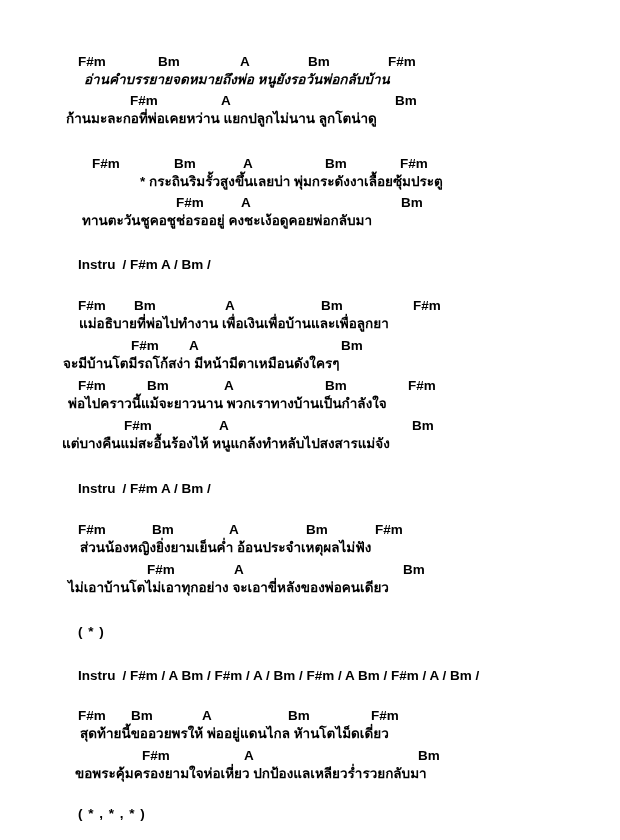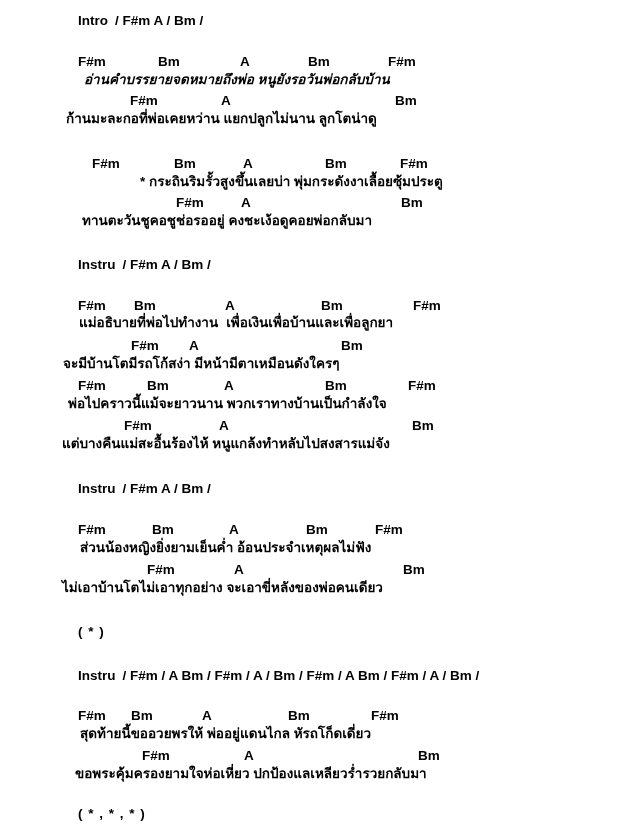--- a/index.html
+++ b/index.html
@@ -41,43 +41,42 @@
     margin-left: 7px;
   }
   .line.marker {
     letter-spacing: 1px;
   }
 </style>
 </head>
 <body>
 
 <div class="sheet">
-    <div class="line heading" style="top: 12px; left: 78px;"><span>Intro</span><span class="heading-chords">/ F#m A / Bm /</span></div>
     <div class="line chords" style="top: 53px;"><span class="chord" style="left: 78px;">F#m</span><span class="chord" style="left: 158px;">Bm</span><span class="chord" style="left: 240px;">A</span><span class="chord" style="left: 308px;">Bm</span><span class="chord" style="left: 388px;">F#m</span></div>
     <div class="line lyric" style="top: 71px; left: 84px; font-style: italic;">อ่านคำบรรยายจดหมายถึงพ่อ หนูยังรอวันพ่อกลับบ้าน</div>
     <div class="line chords" style="top: 92px;"><span class="chord" style="left: 130px;">F#m</span><span class="chord" style="left: 221px;">A</span><span class="chord" style="left: 395px;">Bm</span></div>
     <div class="line lyric" style="top: 110px; left: 66px;">ก้านมะละกอที่พ่อเคยหว่าน แยกปลูกไม่นาน ลูกโตน่าดู</div>
     <div class="line chords" style="top: 155px;"><span class="chord" style="left: 92px;">F#m</span><span class="chord" style="left: 174px;">Bm</span><span class="chord" style="left: 243px;">A</span><span class="chord" style="left: 325px;">Bm</span><span class="chord" style="left: 400px;">F#m</span></div>
     <div class="line lyric" style="top: 173px; left: 92px; margin-left: 48px;">* กระถินริมรั้วสูงขึ้นเลยบ่า พุ่มกระดังงาเลื้อยซุ้มประตู</div>
     <div class="line chords" style="top: 194px;"><span class="chord" style="left: 176px;">F#m</span><span class="chord" style="left: 241px;">A</span><span class="chord" style="left: 401px;">Bm</span></div>
     <div class="line lyric" style="top: 212px; left: 82px;">ทานตะวันชูคอชูช่อรออยู่ คงชะเง้อดูคอยพ่อกลับมา</div>
     <div class="line heading" style="top: 256px; left: 78px;"><span>Instru</span><span class="heading-chords">/ F#m A / Bm /</span></div>
     <div class="line chords" style="top: 297px;"><span class="chord" style="left: 78px;">F#m</span><span class="chord" style="left: 134px;">Bm</span><span class="chord" style="left: 225px;">A</span><span class="chord" style="left: 321px;">Bm</span><span class="chord" style="left: 413px;">F#m</span></div>
-    <div class="line lyric" style="top: 315px; left: 79px; font-family: Liberation Mono, monospace;">แม่อธิบายที่พ่อไปทำงาน เพื่อเงินเพื่อบ้านและเพื่อลูกยา</div>
+    <div class="line lyric" style="top: 315px; left: 79px;">แม่อธิบายที่พ่อไปทำงาน เพื่อเงินเพื่อบ้านและเพื่อลูกยา</div>
     <div class="line chords" style="top: 337px;"><span class="chord" style="left: 131px;">F#m</span><span class="chord" style="left: 189px;">A</span><span class="chord" style="left: 341px;">Bm</span></div>
     <div class="line lyric" style="top: 355px; left: 63px;">จะมีบ้านโตมีรถโก้สง่า มีหน้ามีตาเหมือนดังใครๆ</div>
     <div class="line chords" style="top: 377px;"><span class="chord" style="left: 78px;">F#m</span><span class="chord" style="left: 147px;">Bm</span><span class="chord" style="left: 224px;">A</span><span class="chord" style="left: 325px;">Bm</span><span class="chord" style="left: 408px;">F#m</span></div>
     <div class="line lyric" style="top: 395px; left: 68px; text-align: center;">พ่อไปคราวนี้แม้จะยาวนาน พวกเราทางบ้านเป็นกำลังใจ</div>
     <div class="line chords" style="top: 417px;"><span class="chord" style="left: 124px;">F#m</span><span class="chord" style="left: 219px;">A</span><span class="chord" style="left: 412px;">Bm</span></div>
     <div class="line lyric" style="top: 435px; left: 62px;">แต่บางคืนแม่สะอื้นร้องไห้ หนูแกล้งทำหลับไปสงสารแม่จัง</div>
     <div class="line heading" style="top: 480px; left: 78px;"><span>Instru</span><span class="heading-chords">/ F#m A / Bm /</span></div>
     <div class="line chords" style="top: 521px;"><span class="chord" style="left: 78px;">F#m</span><span class="chord" style="left: 152px;">Bm</span><span class="chord" style="left: 229px;">A</span><span class="chord" style="left: 306px;">Bm</span><span class="chord" style="left: 375px;">F#m</span></div>
     <div class="line lyric" style="top: 539px; left: 80px;">ส่วนน้องหญิงยิ่งยามเย็นค่ำ อ้อนประจำเหตุผลไม่ฟัง</div>
     <div class="line chords" style="top: 561px;"><span class="chord" style="left: 147px;">F#m</span><span class="chord" style="left: 234px;">A</span><span class="chord" style="left: 403px;">Bm</span></div>
-    <div class="line lyric" style="top: 579px; left: 62px;">ไม่เอาบ้านโตไม่เอาทุกอย่าง จะเอาขี่หลังของพ่อคนเดียว</div>
+    <div class="line lyric" style="top: 579px; left: 68px;">ไม่เอาบ้านโตไม่เอาทุกอย่าง จะเอาขี่หลังของพ่อคนเดียว</div>
     <div class="line marker" style="top: 623px; left: 78px;">( * )</div>
     <div class="line heading" style="top: 640px; left: 78px; margin-top: 27px;"><span>Instru</span><span class="heading-chords">/ F#m / A Bm / F#m / A / Bm / F#m / A Bm / F#m / A / Bm /</span></div>
     <div class="line chords" style="top: 707px;"><span class="chord" style="left: 78px;">F#m</span><span class="chord" style="left: 131px;">Bm</span><span class="chord" style="left: 202px;">A</span><span class="chord" style="left: 288px;">Bm</span><span class="chord" style="left: 371px;">F#m</span></div>
-    <div class="line lyric" style="top: 725px; left: 80px;">สุดท้ายนี้ขออวยพรให้ พ่ออยู่แดนไกล หัรถโก็ดเดี่ยว</div>
+    <div class="line lyric" style="top: 725px; left: 80px;">สุดท้ายนี้ขออวยพรให้ พ่ออยู่แดนไกล หัานโตไม็ดเดี่ยว</div>
     <div class="line chords" style="top: 747px;"><span class="chord" style="left: 142px;">F#m</span><span class="chord" style="left: 244px;">A</span><span class="chord" style="left: 418px;">Bm</span></div>
     <div class="line lyric" style="top: 765px; left: 75px;">ขอพระคุ้มครองยามใจห่อเหี่ยว ปกป้องแลเหลียวร่ำรวยกลับมา</div>
     <div class="line marker" style="top: 805px; left: 78px;">( * , * , * )</div>
   </div>
 
 </body></html>

